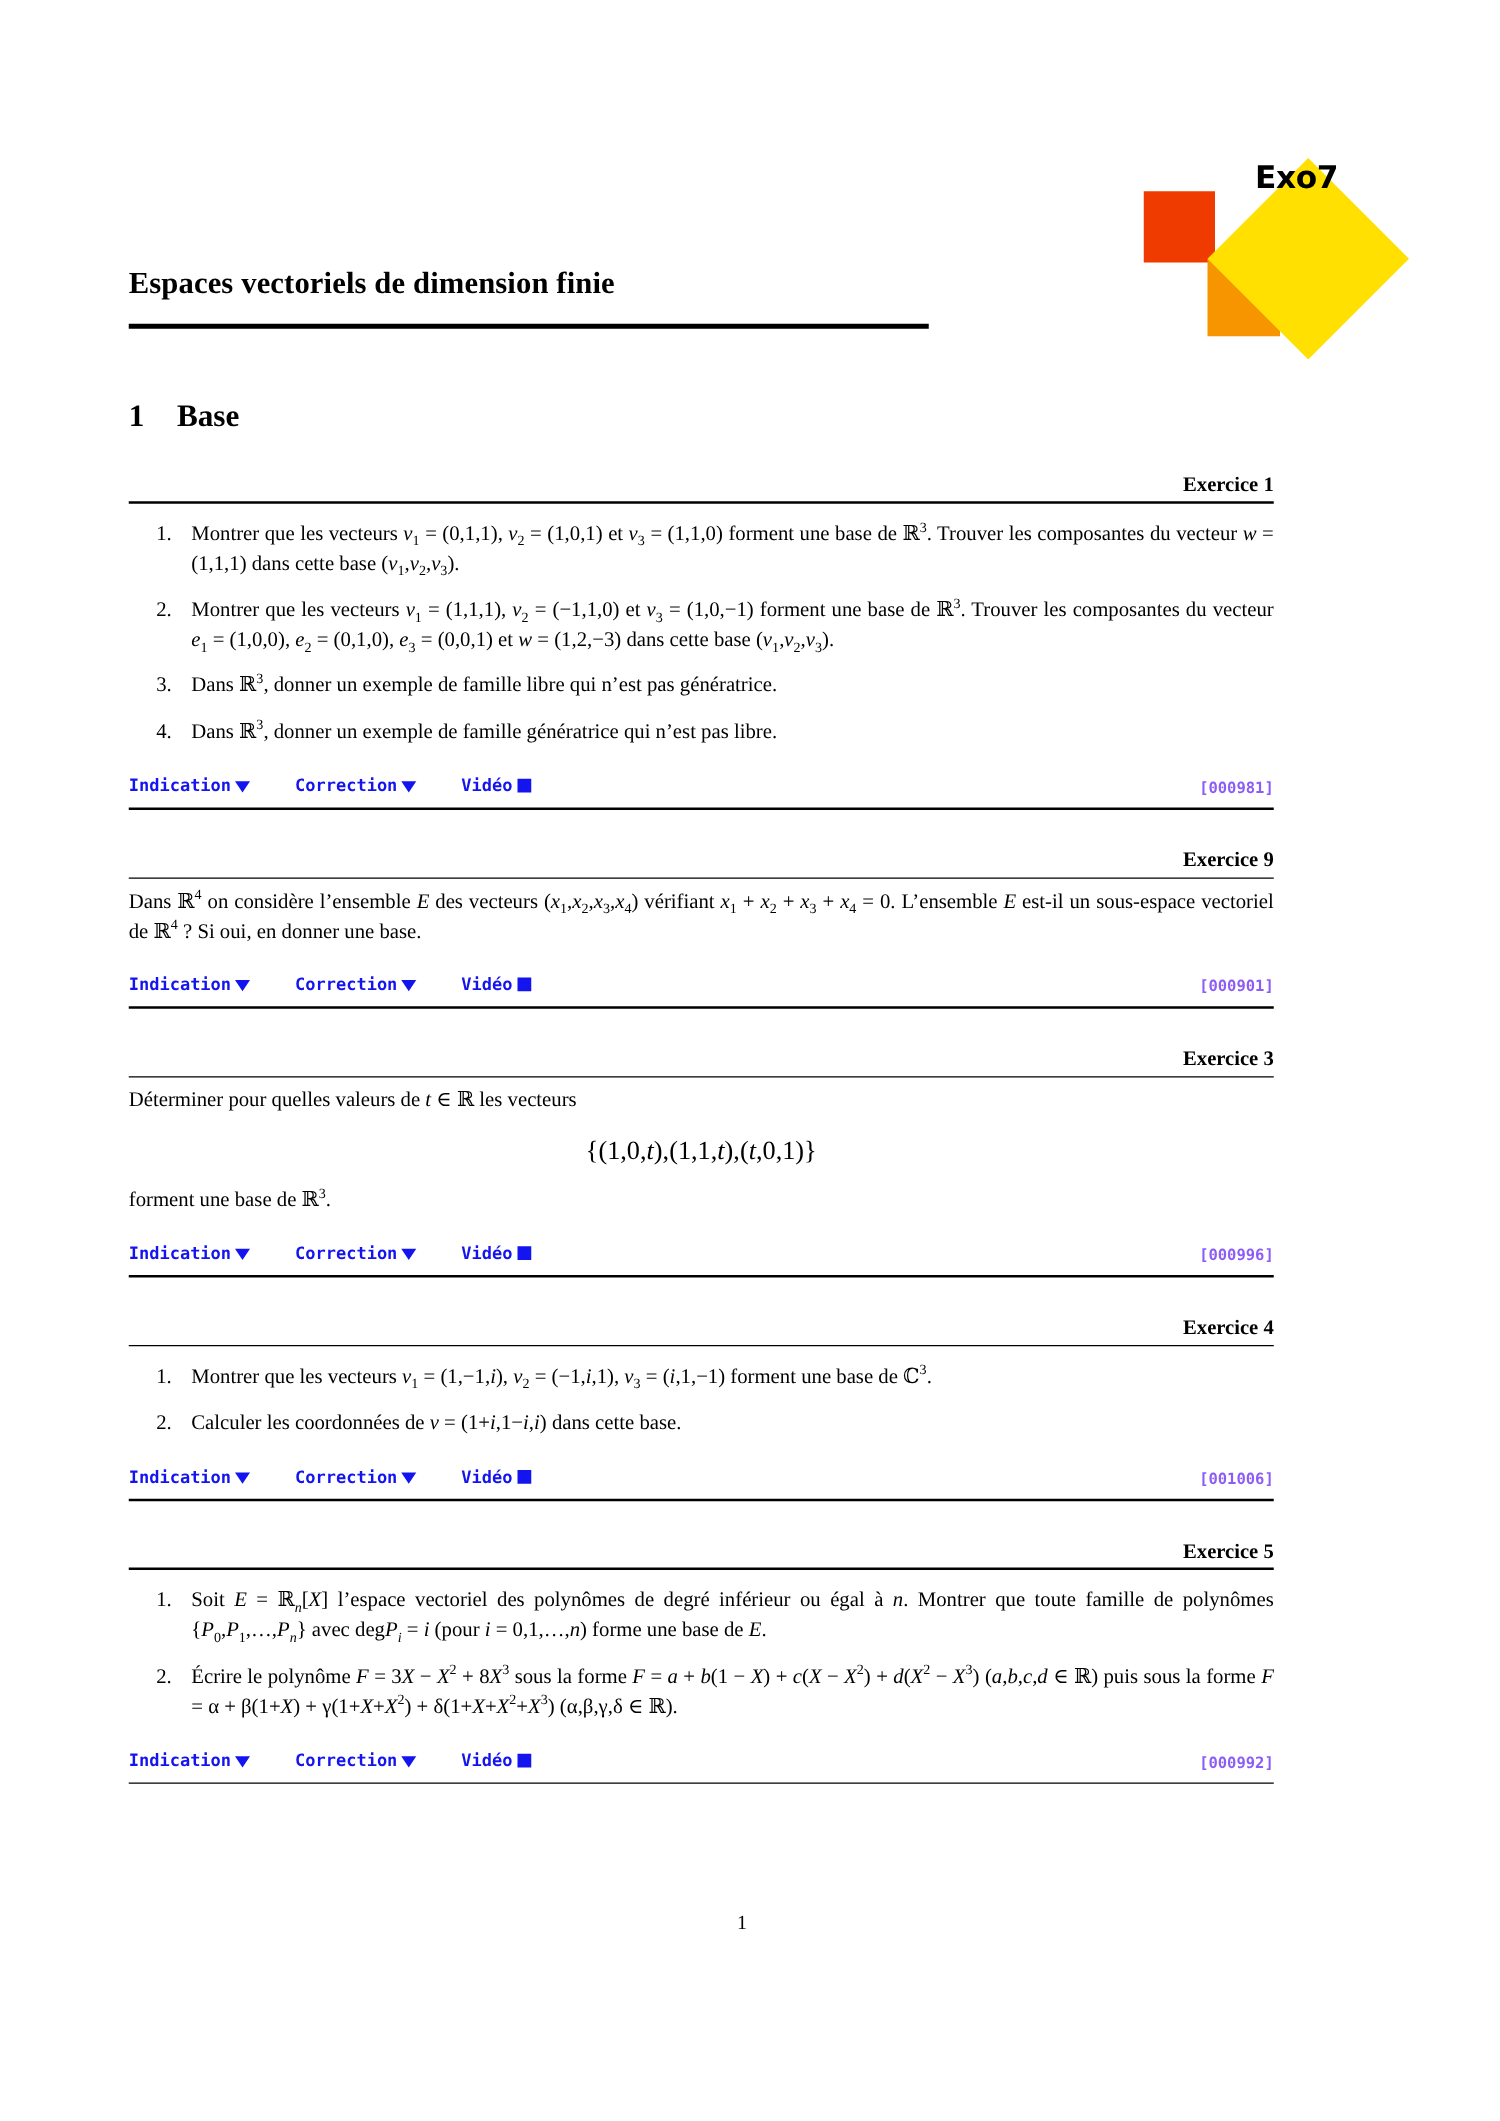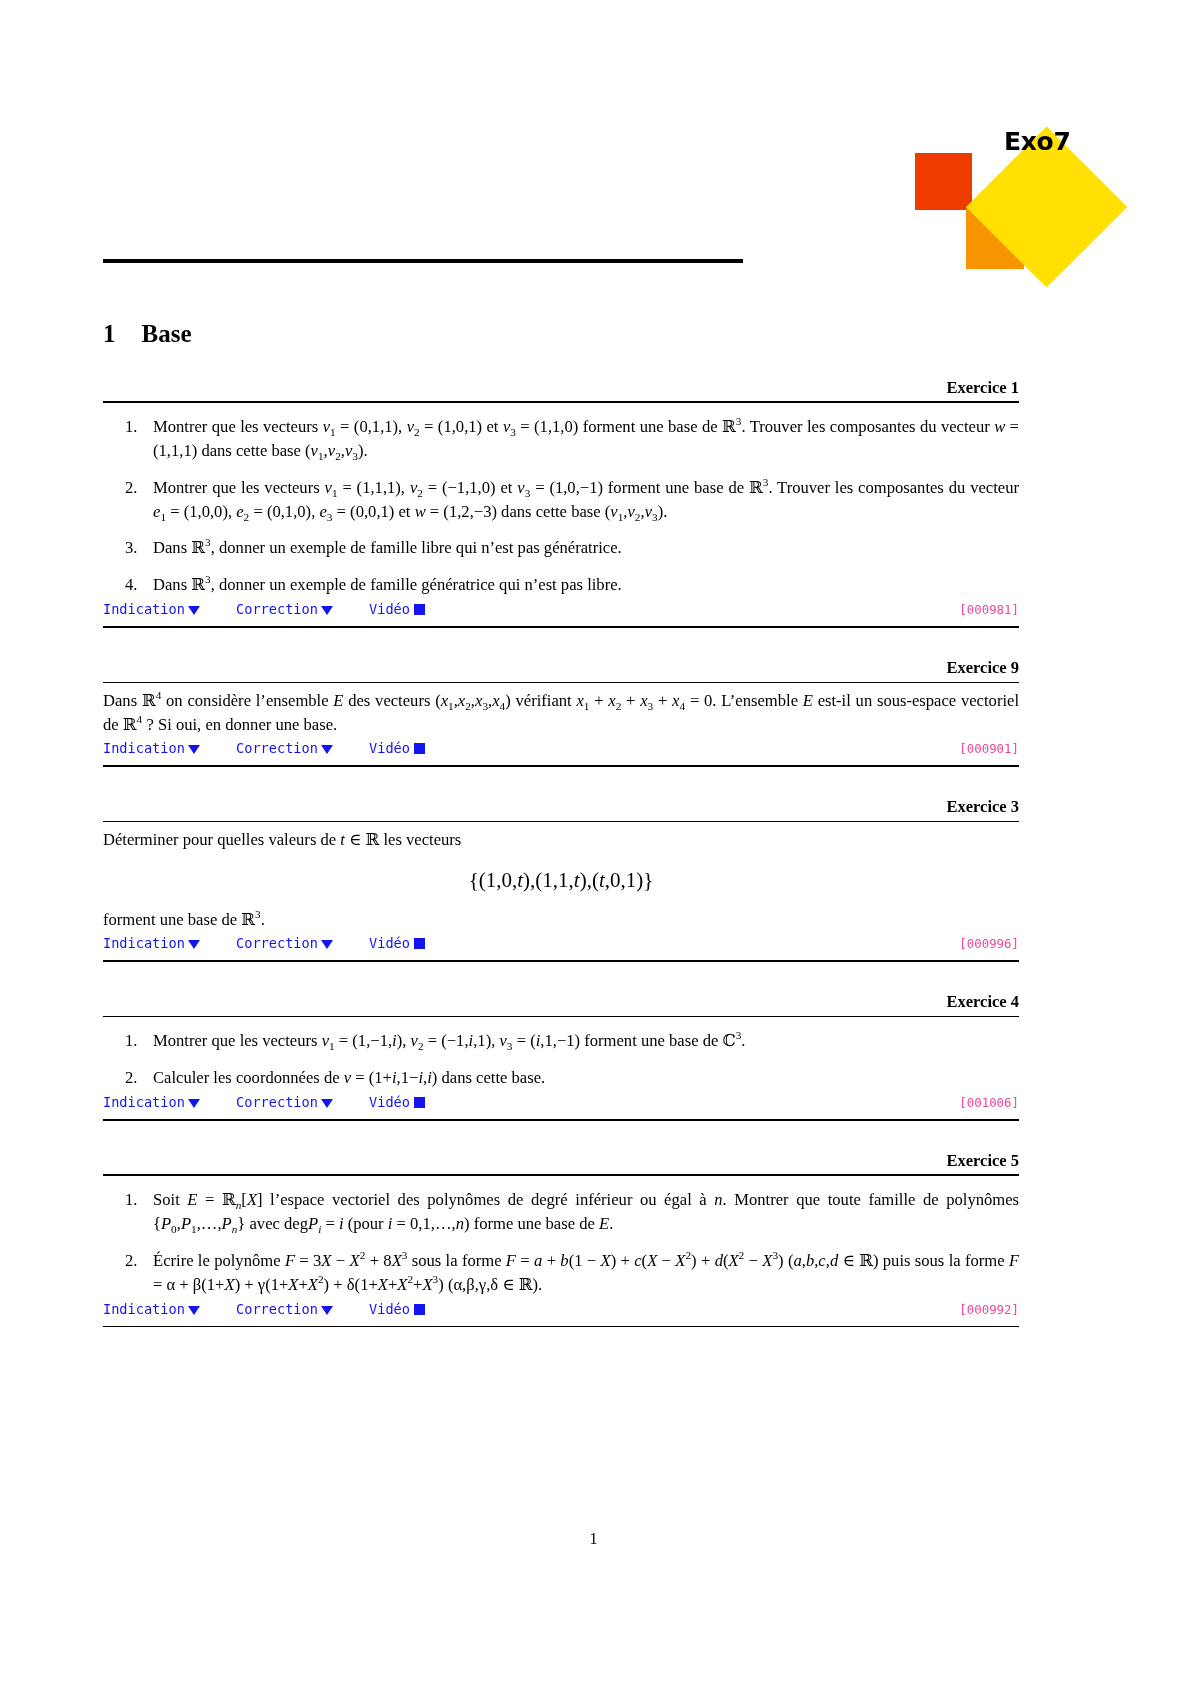--- a/index.html
+++ b/index.html
@@ -158,22 +158,23 @@
 
   .display-eq {
     text-align: center;
     font-size: 21px;
     margin: 14px 0 12px 0;
   }
 
   
   .links-row {
     position: relative;
-    margin-top: 4px;
+    margin-top: 24px;
     height: 22px;
+    font-weight: bold;
   }
   .links-row .links {
     font-family: "DejaVu Sans Mono", "Liberation Mono", monospace;
     font-size: 13.6px;
     color: #0000ee;
     white-space: nowrap;
   }
   .links a {
     color: #1414ef;
     text-decoration: none;
@@ -194,21 +195,21 @@
     background: #1414ef;
     vertical-align: -1px;
     margin-left: 4px;
   }
   .ex-id {
     position: absolute;
     right: 0;
     top: 1px;
     font-family: "DejaVu Sans Mono", "Liberation Mono", monospace;
     font-size: 12.4px;
-    color: #ec4899;
+    color: #8b5cf6;
   }
   .links-rule {
     width: 100%;
     height: 1.6px;
     background: #000000;
     margin-top: 3px;
   }
 
   
   .mi { font-style: italic; font-family: "Liberation Serif", serif; }
@@ -230,20 +231,21 @@
 
 <div class="page">
 
   <div class="logo">
     <div class="sq-red"></div>
     <div class="sq-orange"></div>
     <div class="sq-yellow"></div>
     <div class="logo-text">Exo7</div>
   </div>
 
+  <div class="doc-title">Espaces vectoriels de dimension finie</div>
   <div class="title-rule"></div>
 
   <div class="content">
 
     <h1 class="section">
       <span>1</span>
       <span>Base</span>
     </h1>
 
     <div class="spacer-md"></div>

